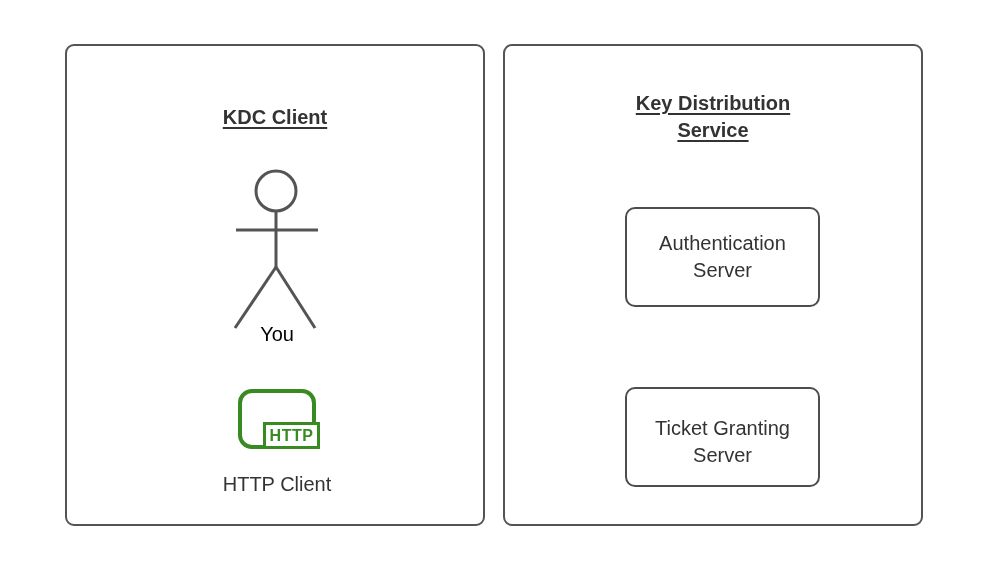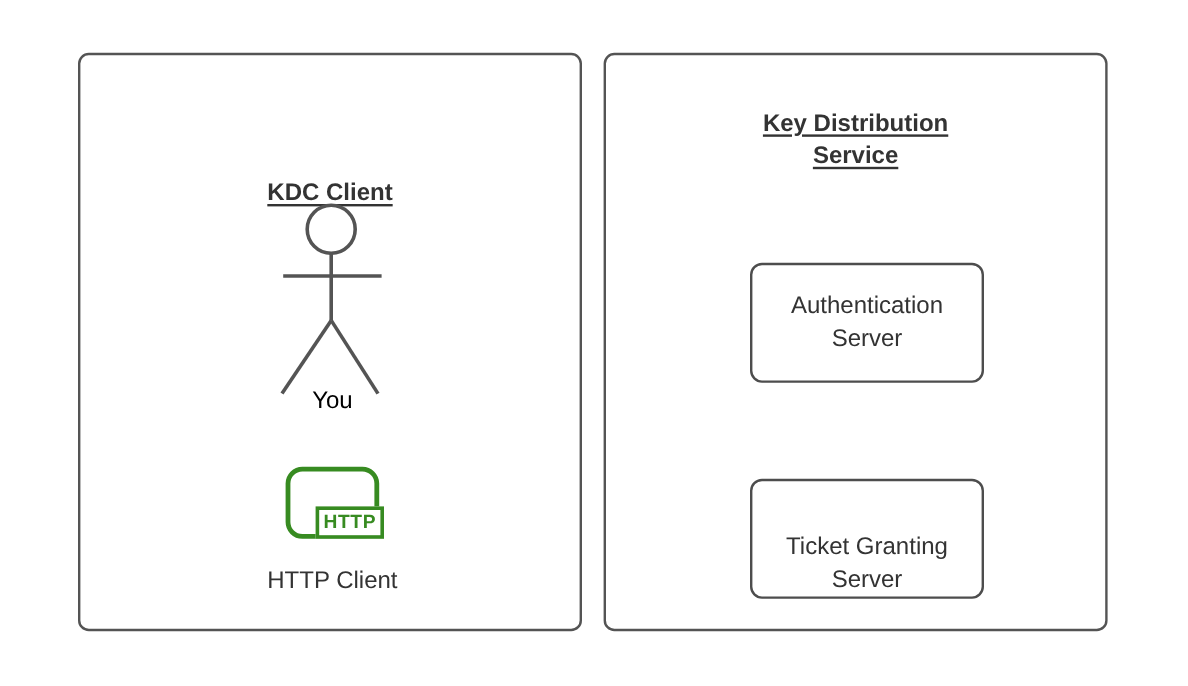--- a/index.html
+++ b/index.html
@@ -38,21 +38,21 @@
     color: #333333;
     line-height: 27px;
   }
   .panel-title .underlined {
     display: inline-block;
     max-width: 215px;
     text-decoration: underline;
     text-decoration-thickness: 2px;
     text-underline-offset: 3px;
   }
-  .left .panel-title  { top: 58px; margin-top: 44px; }
+  .left .panel-title  { top: 58px; }
   .right .panel-title { top: 44px; }
 
   
   .actor-svg {
     position: absolute;
     left: 150px;
     top: 119px;
     width: 120px;
     height: 170px;
   }
@@ -115,22 +115,21 @@
     border-radius: 10px;
     background: #ffffff;
     box-sizing: border-box;
     display: flex;
     align-items: center;
     justify-content: center;
     text-align: center;
     font-size: 20px;
     line-height: 27px;
     color: #333333;
-    padding: 0 14px;
-    margin-top: 12px;
+    padding: 16px 14px;
   }
   .server-box.auth { top: 161px; }
   .server-box.tgs  { top: 341px; align-items: flex-end; }
 </style>
 </head>
 <body>
 
 <div class="canvas">
 
   <div class="panel left">

